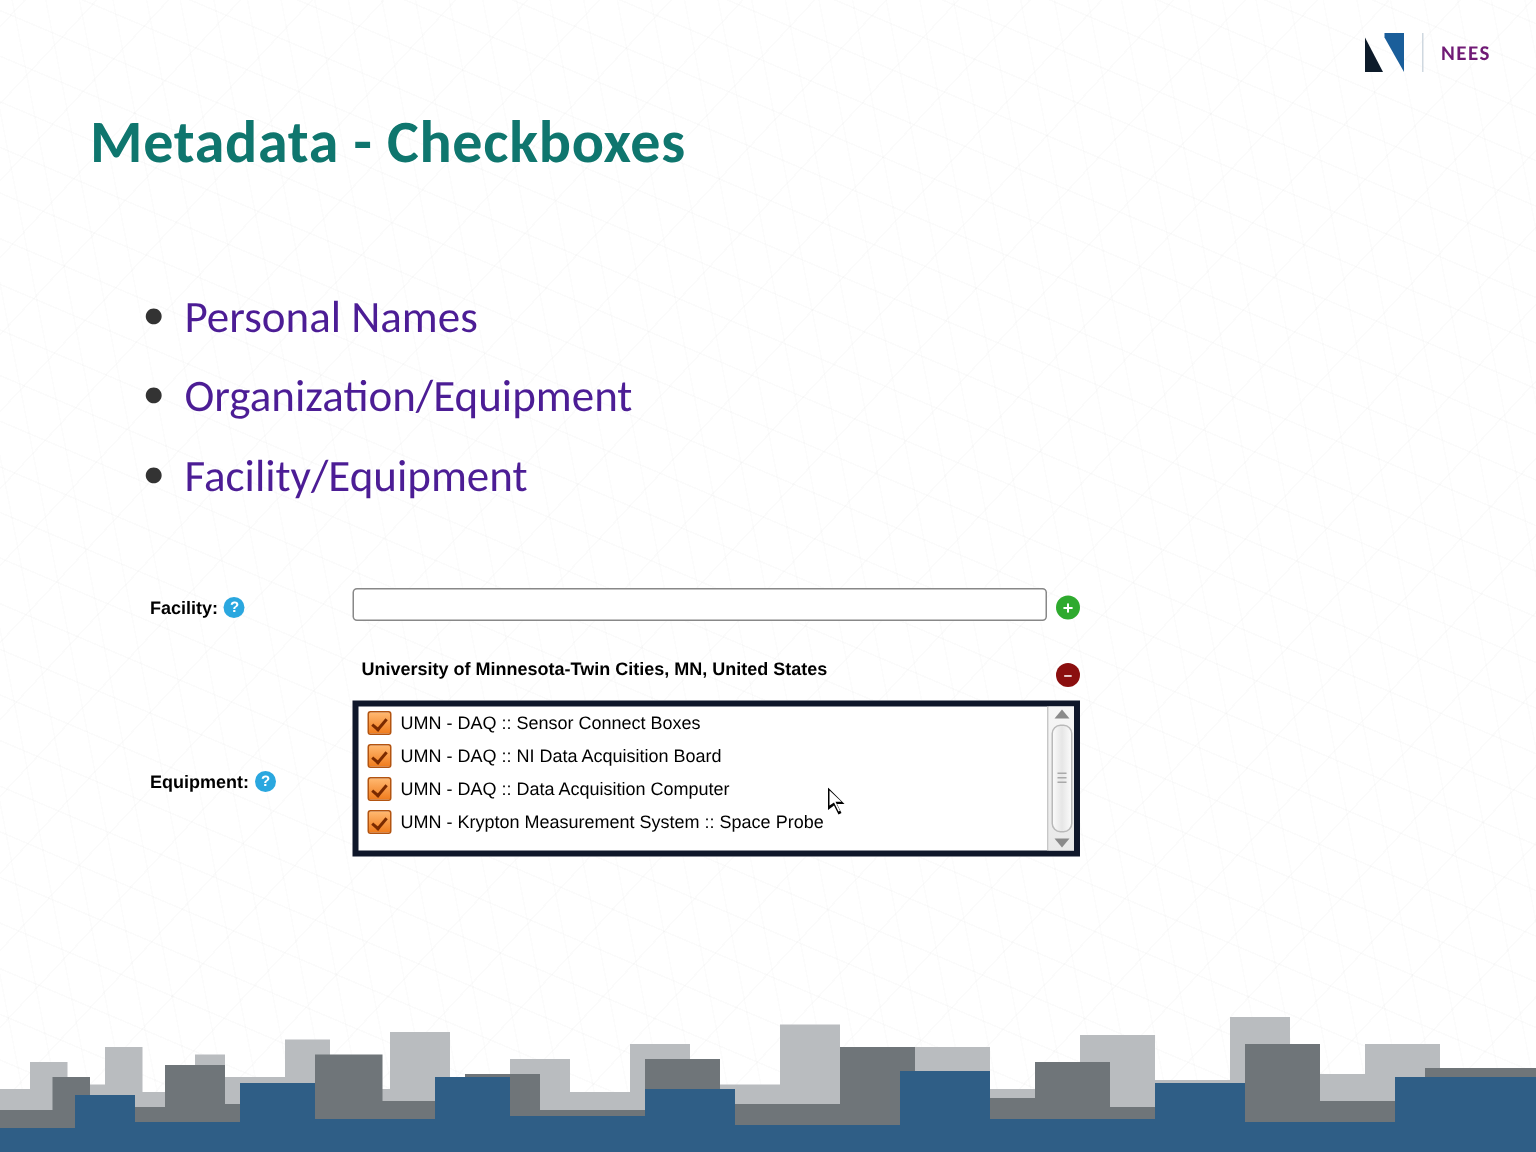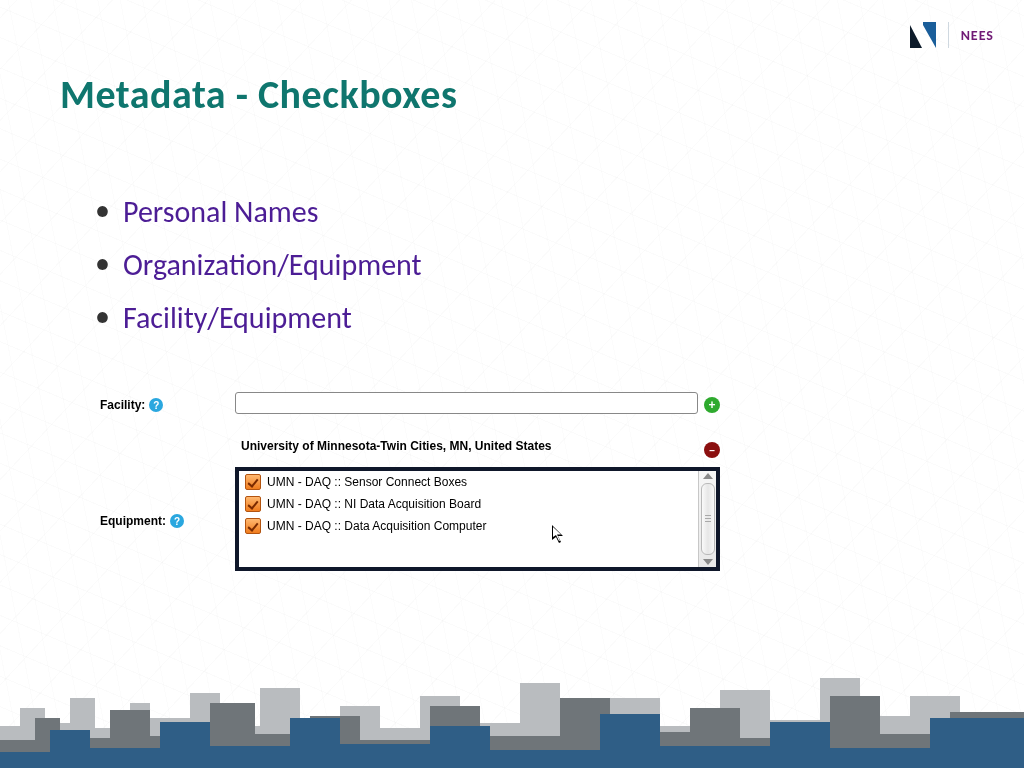--- a/index.html
+++ b/index.html
@@ -283,20 +283,24 @@
           <span>UMN - DAQ :: Sensor Connect Boxes</span>
         </div>
         <div class="equip-item">
           <span class="chk"></span>
           <span>UMN - DAQ :: NI Data Acquisition Board</span>
         </div>
         <div class="equip-item">
           <span class="chk"></span>
           <span>UMN - DAQ :: Data Acquisition Computer</span>
         </div>
+        <div class="equip-item">
+          <span class="chk"></span>
+          <span>UMN - Krypton Measurement System :: Space Probe</span>
+        </div>
       </div>
       <div class="scrollbar">
         <div class="sb-arrow sb-up"></div>
         <div class="sb-thumb"></div>
         <div class="sb-arrow sb-down"></div>
       </div>
       <svg class="cursor" width="16" height="20" viewBox="0 0 16 20">
         <polygon points="0,0 0,15 4,12 7,18 9,17 6,11 11,11" fill="#000"></polygon>
         <polygon points="1,2 1,12 4,10 7,16 8,15.5 5,9.5 9,9.5" fill="#fff"></polygon>
       </svg>

